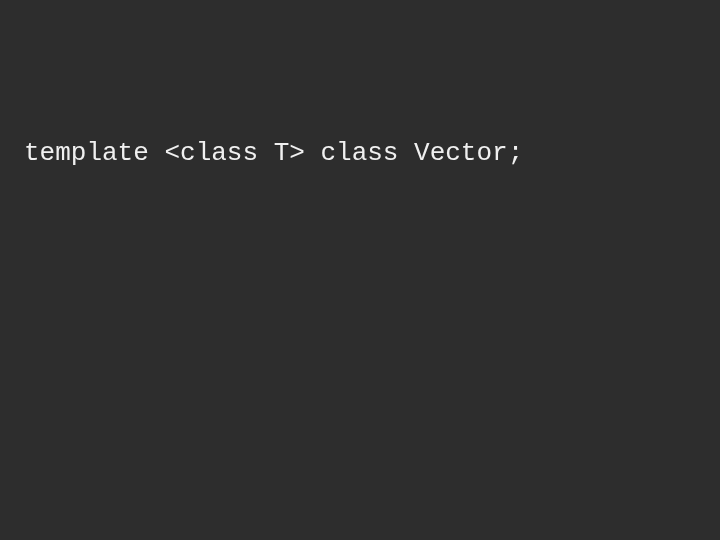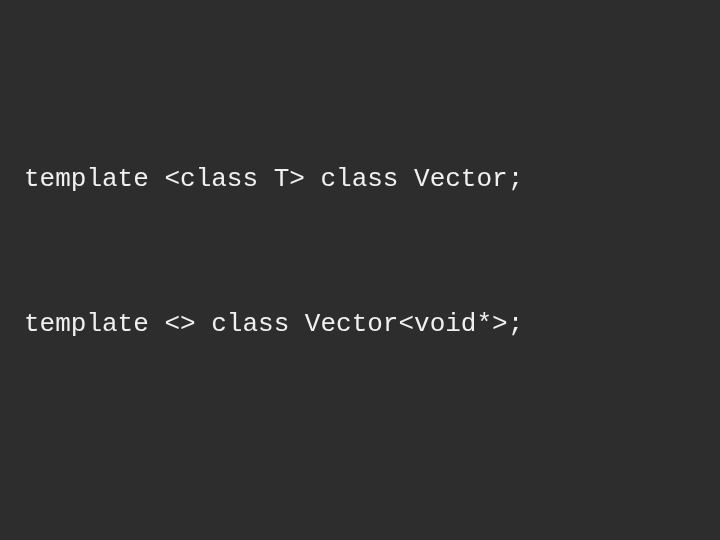--- a/index.html
+++ b/index.html
@@ -12,37 +12,35 @@
       width: 720px;
       height: 540px;
       background-color: #2d2d2d;
       display: flex;
       align-items: flex-start;
       justify-content: flex-start;
       overflow: hidden;
     }
 
     .code-container {
-      padding: 40px 24px;
+      padding: 56px 24px;
       font-family: 'Courier New', Courier, monospace;
       font-size: 26px;
       line-height: 1.5;
       color: #f0f0f0;
       white-space: pre;
-      margin-top: 42px;
     }
 
     .code-line {
       display: block;
       margin-bottom: 28px;
     }
 
     .code-line:last-child {
       margin-bottom: 0;
     }
   </style>
 </head>
 <body>
 
 <div class="code-container">
   <span class="code-line">template &lt;class T&gt; class Vector;</span>
-  <span class="code-line">template &lt;&gt; class Vector&lt;void*&gt;;</span>
 </div>
 
 </body></html>

